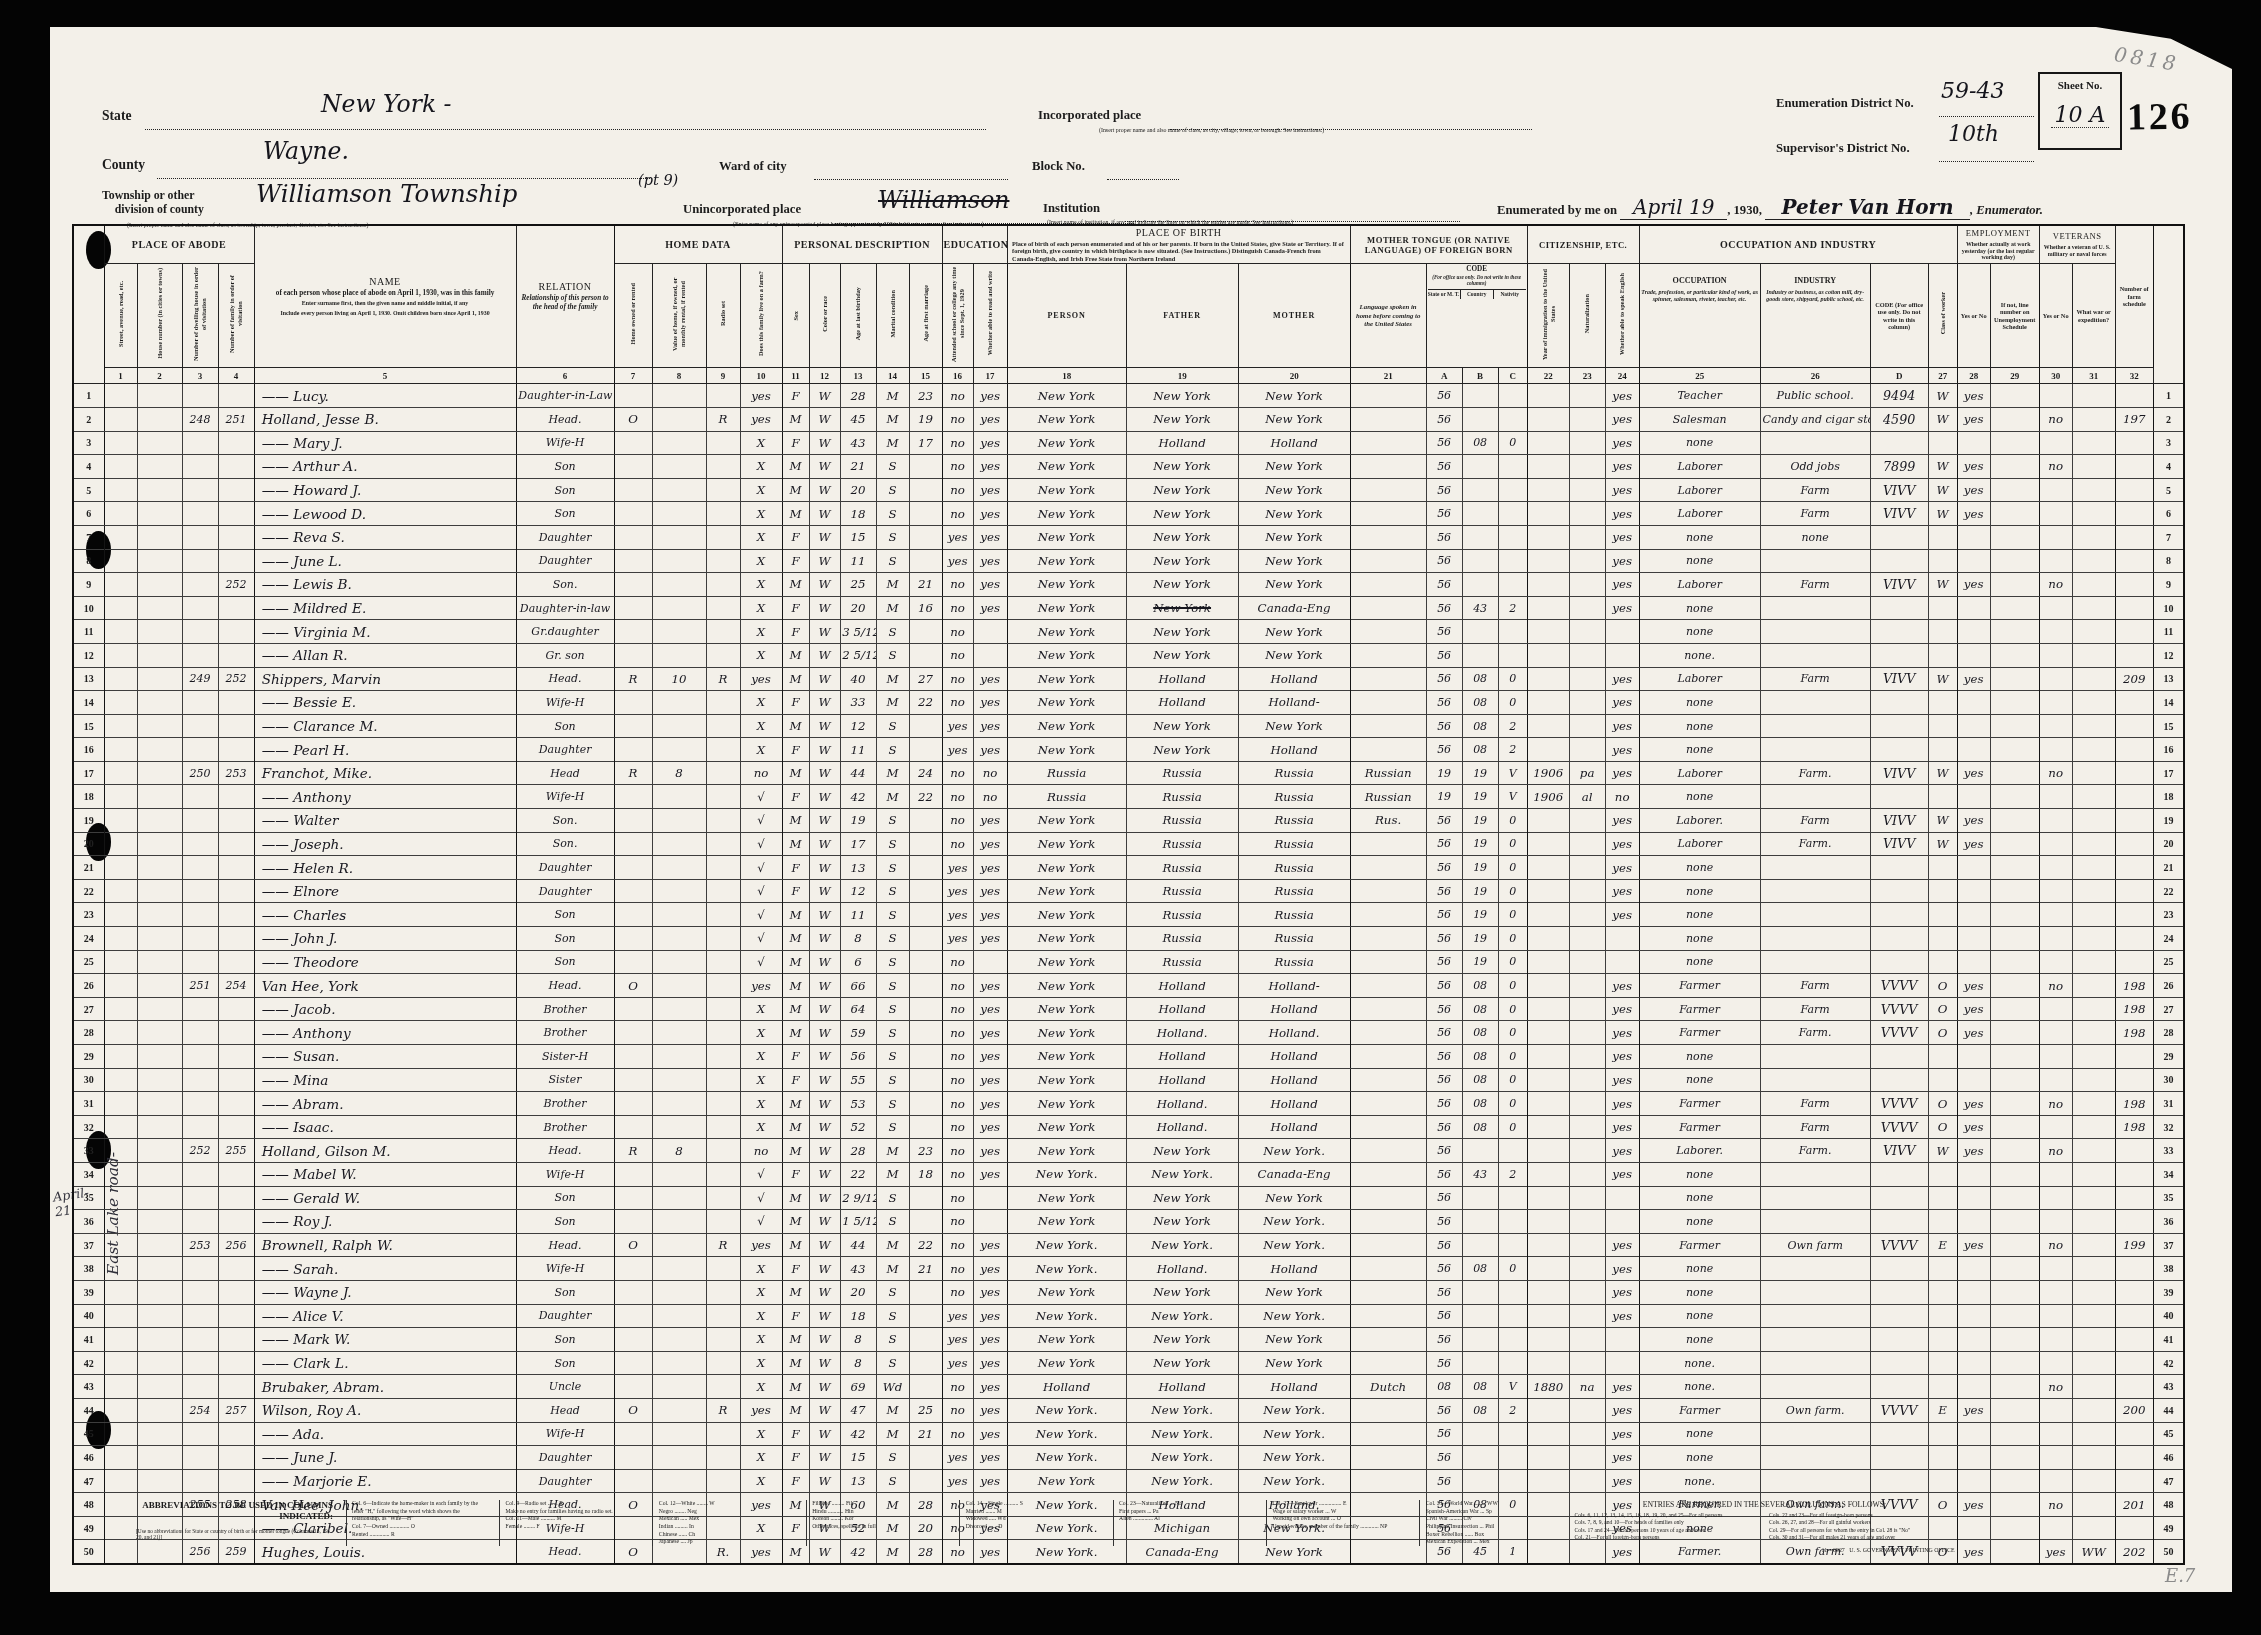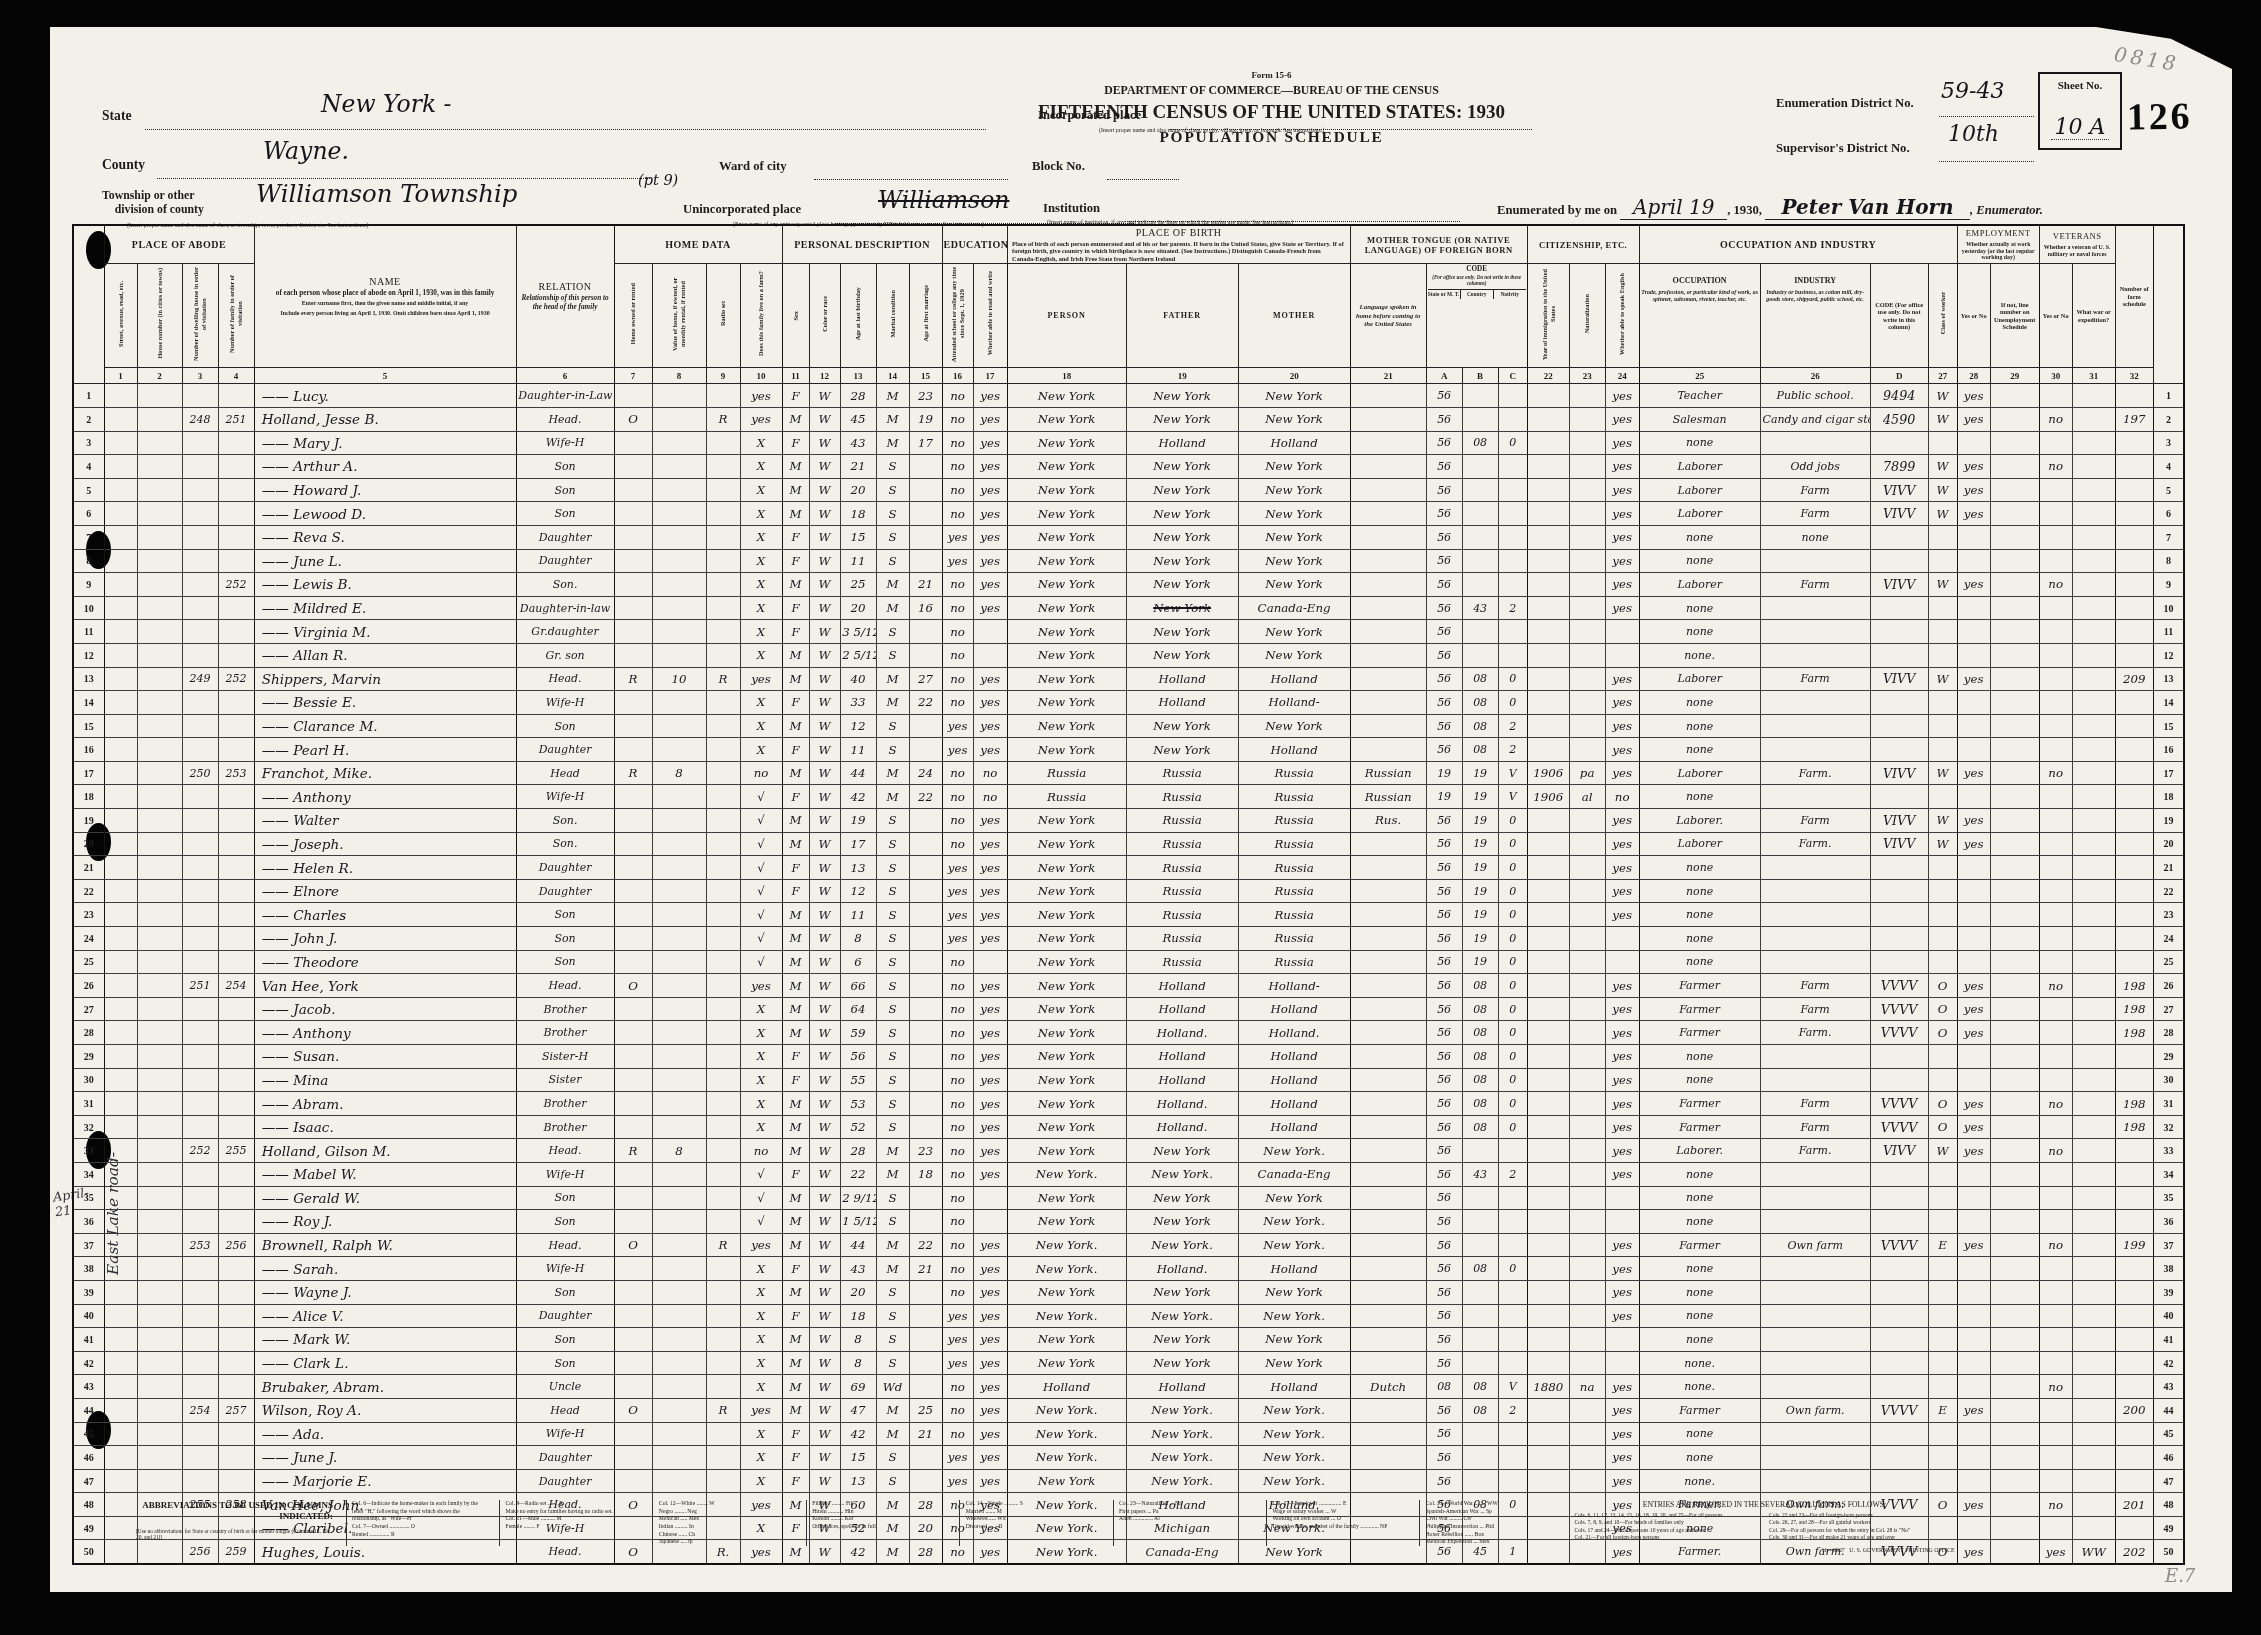--- a/index.html
+++ b/index.html
@@ -67,26 +67,20 @@
 
 <div class="page">
   <div class="tear"></div>
 
   <div class="hole" style="left:36px;top:204px;"></div>
   <div class="hole" style="left:36px;top:504px;"></div>
   <div class="hole" style="left:36px;top:796px;"></div>
   <div class="hole" style="left:36px;top:1104px;"></div>
   <div class="hole" style="left:36px;top:1384px;"></div>
 
-  <div class="abs" style="left:941px;top:43px;width:561px;text-align:center;">
-    <div style="font-size:9px;font-weight:bold;">Form 15-6</div>
-    <div style="font-size:11.8px;font-weight:bold;margin-top:2.7px;">DEPARTMENT OF COMMERCE—BUREAU OF THE CENSUS</div>
-    <div style="font-size:19px;font-weight:bold;margin-top:3.6px;">FIFTEENTH CENSUS OF THE UNITED STATES:  1930</div>
-    <div style="font-size:15.4px;font-weight:bold;letter-spacing:1.8px;margin-top:4.5px;">POPULATION SCHEDULE</div>
-  </div>
 
   <div class="abs lbl" style="left:52px;top:81px;font-size:13.6px;">State</div>
   <div class="abs dots" style="left:95px;top:89px;width:841px;"></div>
   <div class="abs hw" style="left:271px;top:63px;font-size:23.5px;">New York -</div>
 
   <div class="abs lbl" style="left:988px;top:81px;font-size:12.7px;">Incorporated place</div>
   <div class="abs dots" style="left:1120px;top:89px;width:362px;"></div>
   <div class="abs tiny" style="left:1049px;top:100px;width:452px;">(Insert proper name and also name of class, as city, village, town, or borough.  See instructions.)</div>
 
   <div class="abs lbl" style="left:52px;top:130px;font-size:13.6px;">County</div>
@@ -124,21 +118,21 @@
   <div class="abs lbl" style="left:1726px;top:69px;font-size:12.7px;">Enumeration District No.</div>
   <div class="abs dots" style="left:1889px;top:76px;width:95px;"></div>
   <div class="abs hw" style="left:1891px;top:51px;font-size:22px;">59-43</div>
 
   <div class="abs lbl" style="left:1726px;top:114px;font-size:12.7px;">Supervisor's District No.</div>
   <div class="abs dots" style="left:1889px;top:121px;width:95px;"></div>
   <div class="abs hw" style="left:1898px;top:94px;font-size:22px;">10th</div>
 
   <div class="abs" style="left:1988px;top:45px;width:80px;height:74px;border:2.7px solid #161616;text-align:center;">
     <div style="font-size:11px;font-weight:bold;margin-top:5.4px;">Sheet No.</div>
-    <div class="hw" style="font-size:22px;margin-top:23px;border-bottom:1.8px dotted #333;display:inline-block;padding:0 3.6px;">10 A</div>
+    <div class="hw" style="font-size:22px;margin-top:11px;border-bottom:1.8px dotted #333;display:inline-block;padding:0 3.6px;">10 A</div>
   </div>
   <div class="abs stamp" style="left:2077px;top:67px;">126</div>
   <div class="abs hw pencil" style="left:2064px;top:20px;font-size:20px;transform:rotate(9deg);letter-spacing:3.6px;">0818</div>
 
   <div class="abs vmargin hw" style="left:54px;top:669px;height:579px;">East Lake road-</div>
   <div class="abs hw" style="left:3.6px;top:1160px;font-size:12.7px;color:#33333d;line-height:1.2;transform:rotate(-8deg);">
     <span>April-</span><br><span>21</span>
   </div>
   <div class="abs hw pencil" style="left:2115px;top:1538px;font-size:18px;">E.7</div>
 

